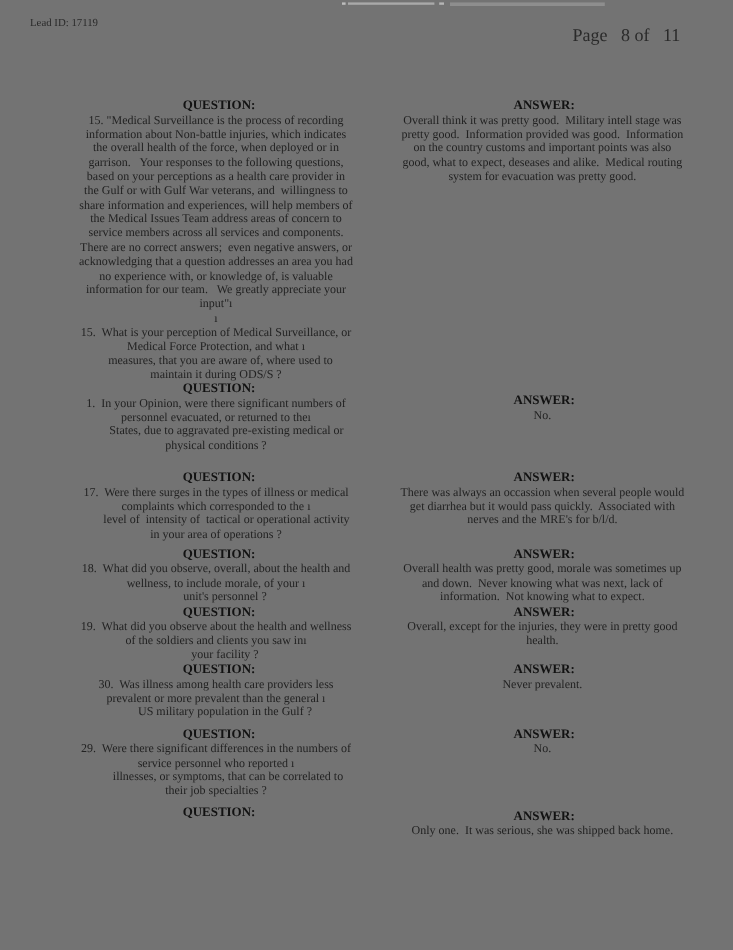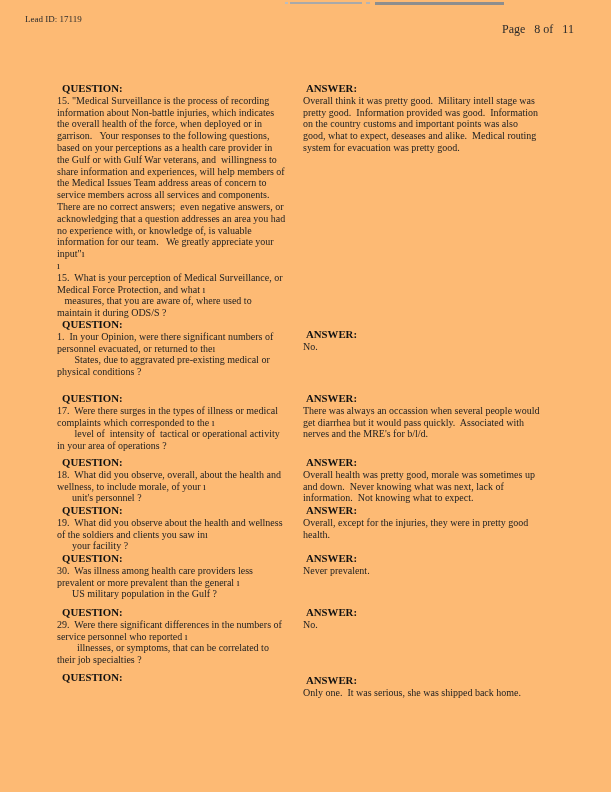--- a/index.html
+++ b/index.html
@@ -6,53 +6,53 @@
   body {
     width: 611px; height: 792px;
     background: #ffffff;
     font-family: "Liberation Serif", "DejaVu Serif", serif;
     color: #1e1e1e;
     overflow: hidden;
   }
   .page {
     position: relative;
     width: 611px; height: 792px;
-    background: #fdba74;
+    background: #737373;
   }
   
   .artifact { position: absolute; background: #b3b3b3; }
   .artifact.a1 { left: 285px; top: 2px; width: 3px; height: 2px; background:#bdbdbd; }
   .artifact.a2 { left: 290px; top: 2px; width: 72px; height: 2px; background:#a9a9a9; }
   .artifact.a3 { left: 366px; top: 2px; width: 4px; height: 2px; background:#b5b5b5; }
   .artifact.a4 { left: 375px; top: 2px; width: 129px; height: 3px; background:#8e8e8e; }
 
   .lead-id {
     position: absolute; left: 25px; top: 14px;
     font-size: 9px; color: #2a2a2a; white-space: pre;
   }
   .page-num {
-    position: absolute; left: 502px; top: 22px;
-    font-size: 12px; color: #2a2a2a; white-space: pre;
+    position: absolute; left: 477px; top: 22px;
+    font-size: 15px; color: #2a2a2a; white-space: pre;
   }
 
   .content {
     position: absolute; left: 57px; top: 83px; width: 544px;
   }
   .row {
     display: grid;
     grid-template-columns: 246px 1fr;
   }
   .row.r2 { min-height: 74px; }
   .row.r3 { min-height: 64px; }
   .row.r4 { min-height: 48px; }
   .row.r5 { min-height: 48px; }
   .row.r6 { min-height: 54px; }
   .row.r7 { min-height: 65px; }
 
-  .q-col, .a-col { overflow: visible; }
+  .q-col, .a-col { overflow: visible; text-align: center; }
 
   .label {
     font-weight: bold;
     font-size: 10.8px;
     line-height: 11.8px;
     color: #121212;
     white-space: pre;
   }
   .q-col .label { padding-left: 5px; }
   .a-col .label { padding-left: 3px; }

